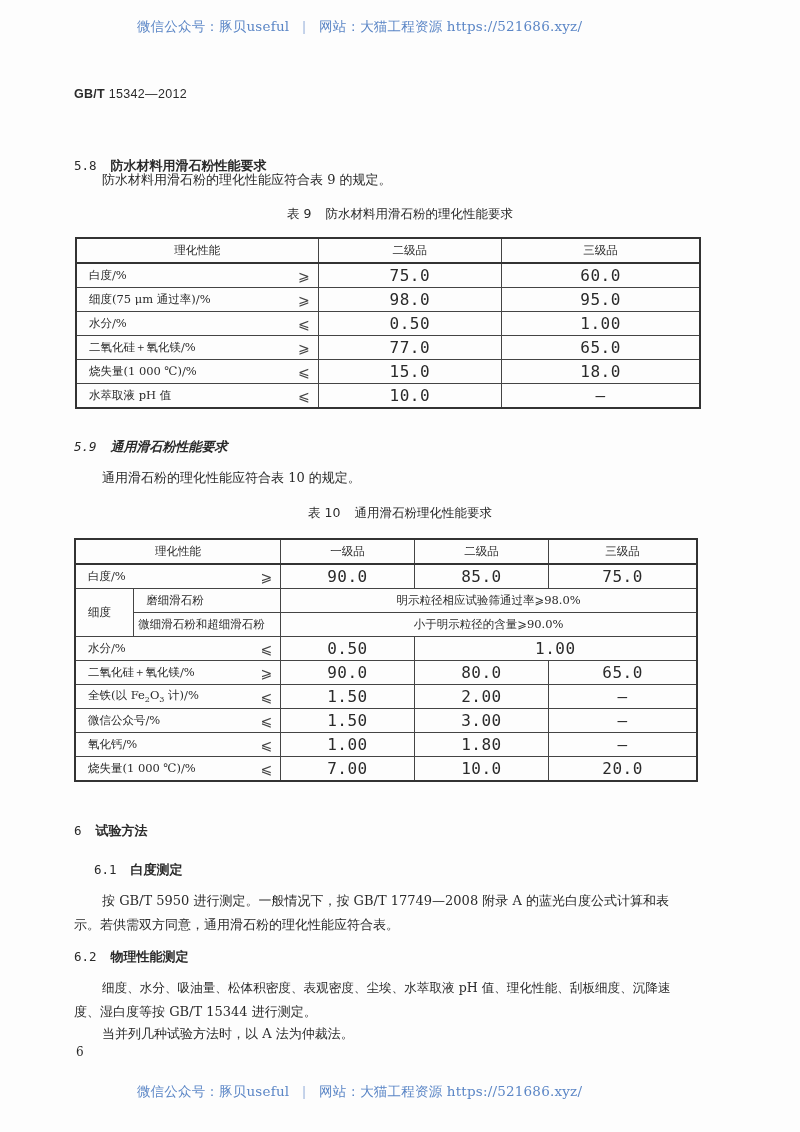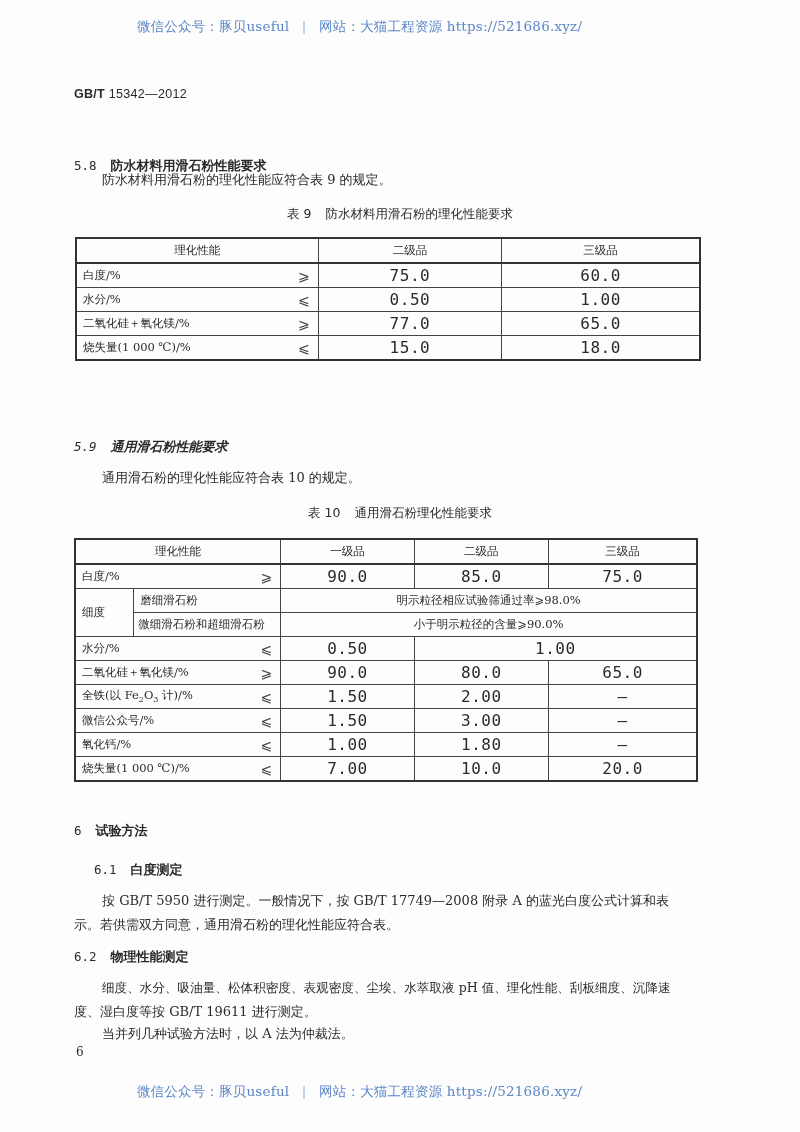--- a/index.html
+++ b/index.html
@@ -32,21 +32,21 @@
     font-family: "DejaVu Sans", sans-serif;
     left: 0; width: 800px; text-align: center;
   }
   .caption .num { margin-right: 14px; }
   table.spec {
     position: absolute; border-collapse: collapse;
     font-size: 11.5px; color: #2a2a2a;
     font-family: "DejaVu Serif", serif;
   }
   table.spec td, table.spec th {
-    border: 1px solid #444; padding: 0 6px; height: 23px;
+    border: 1px solid #444; padding: 0 12px; height: 23px;
     font-weight: normal; vertical-align: middle;
   }
   table.spec { border: 2px solid #333; }
   table.spec th { font-family: "DejaVu Sans", sans-serif; font-size: 11.5px; text-align: center; }
   table.spec thead tr { border-bottom: 2px solid #333; }
   .prop { position: relative; text-align: left; }
   .prop .op { position: absolute; right: 8px; top: 50%; transform: translateY(-50%); font-size: 14px; color: #444; }
   .val { text-align: center; font-family: "DejaVu Sans Mono", monospace; font-size: 16px; letter-spacing: 0.5px; }
   .page-num { left: 76px; top: 1045px; font-size: 12px; }
 </style>
@@ -85,33 +85,43 @@
       <th>三级品</th>
     </tr>
   </thead>
   <tbody>
     <tr>
       <td class="prop"><span>白度/%</span><span class="op">⩾</span></td>
       <td class="val">75.0</td>
       <td class="val">60.0</td>
     </tr>
     <tr>
+      <td class="prop"><span>细度(75 μm 通过率)/%</span><span class="op">⩾</span></td>
+      <td class="val">98.0</td>
+      <td class="val">95.0</td>
+    </tr>
+    <tr>
       <td class="prop"><span>水分/%</span><span class="op">⩽</span></td>
       <td class="val">0.50</td>
       <td class="val">1.00</td>
     </tr>
     <tr>
       <td class="prop"><span>二氧化硅＋氧化镁/%</span><span class="op">⩾</span></td>
       <td class="val">77.0</td>
       <td class="val">65.0</td>
     </tr>
     <tr>
       <td class="prop"><span>烧失量(1 000 ℃)/%</span><span class="op">⩽</span></td>
       <td class="val">15.0</td>
       <td class="val">18.0</td>
+    </tr>
+    <tr>
+      <td class="prop"><span>水萃取液 pH 值</span><span class="op">⩽</span></td>
+      <td class="val">10.0</td>
+      <td class="val">—</td>
     </tr>
   </tbody>
 </table>
 
 <div class="abs heading" style="top:438px;font-style:italic;">
   <span class="num">5.9</span><span>通用滑石粉性能要求</span>
 </div>
 <div class="abs para" style="left:102px; top:466px;">通用滑石粉的理化性能应符合表 10 的规定。</div>
 <div class="abs caption" style="top:505px;">
   <span class="num">表 10</span><span>通用滑石粉理化性能要求</span>
@@ -194,21 +204,21 @@
 <div class="abs heading" style="top:861px;margin-left:20px;">
   <span class="num">6.1</span><span>白度测定</span>
 </div>
 <div class="abs para" style="left:102px; top:889px;">按 GB/T 5950 进行测定。一般情况下，按 GB/T 17749—2008 附录 A 的蓝光白度公式计算和表</div>
 <div class="abs para" style="left:74px; top:913px;">示。若供需双方同意，通用滑石粉的理化性能应符合表。</div>
 
 <div class="abs heading" style="top:948px;">
   <span class="num">6.2</span><span>物理性能测定</span>
 </div>
 <div class="abs para" style="left:102px; top:976px; font-size:12.6px;">细度、水分、吸油量、松体积密度、表观密度、尘埃、水萃取液 pH 值、理化性能、刮板细度、沉降速</div>
-<div class="abs para" style="left:74px; top:1000px;">度、湿白度等按 GB/T 19611 进行测定。</div>
+<div class="abs para" style="left:74px; top:1000px;">度、湿白度等按 GB/T 15344 进行测定。</div>
 <div class="abs para" style="left:102px; top:1022px;">当并列几种试验方法时，以 A 法为仲裁法。</div>
 
 <div class="abs page-num">6</div>
 
 <div class="abs watermark" style="top:1083px;">
   <span>微信公众号：豚贝useful</span>
   <span class="wm-sep">|</span>
   <span>网站：大猫工程资源 https://521686.xyz/</span>
 </div>
 

